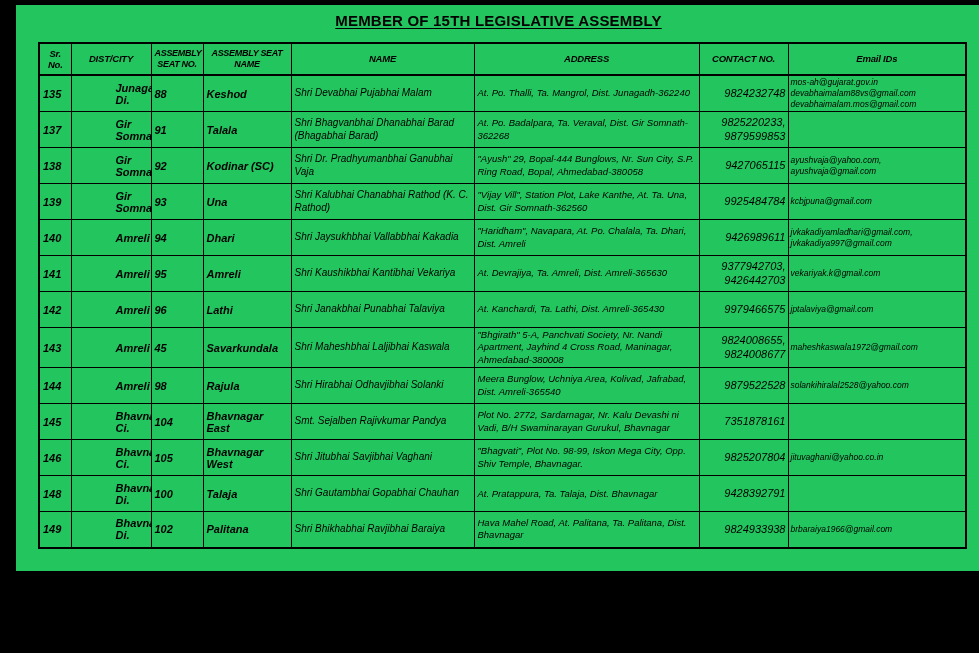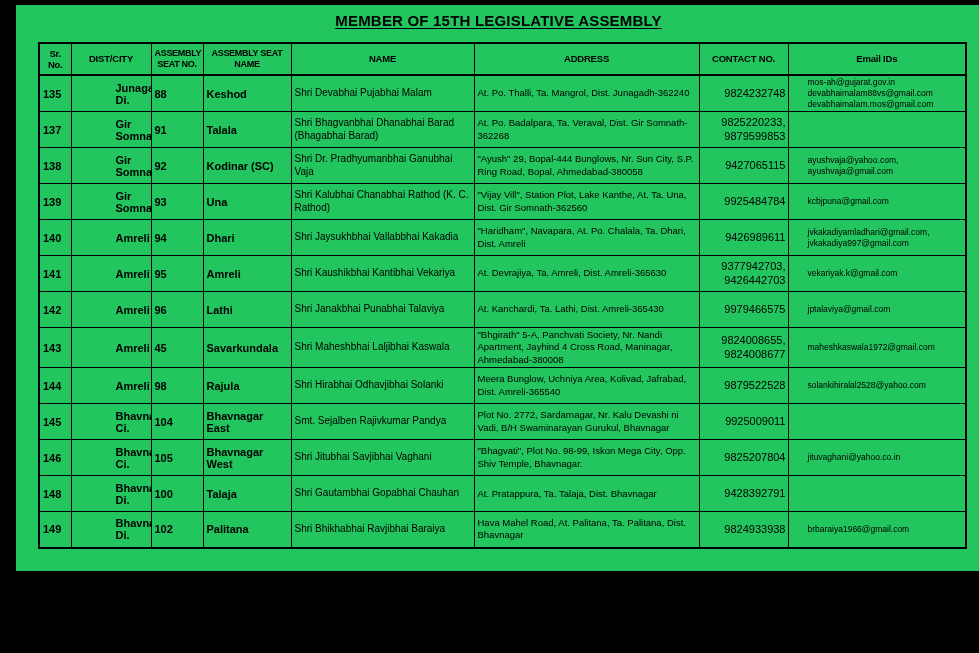--- a/index.html
+++ b/index.html
@@ -26,20 +26,21 @@
     text-decoration:underline;
     text-underline-offset:2px;
     letter-spacing:0.2px;
   }
   table.members {
     border-collapse:collapse;
     table-layout:fixed;
     margin:13px 0 0 22px;
     width:927px;
     border:2px solid #000;
+    font-style:italic;
   }
   th, td {
     border:1px solid #000;
     padding:1px 3px;
     vertical-align:middle;
     overflow:hidden;
   }
   thead tr { height:32px; }
   tbody tr { height:36px; }
   th {
@@ -58,21 +59,21 @@
   col.w-addr     { width:225px; }
   col.w-contact  { width:89px; }
   col.w-email    { width:178px; }
   td.c-sr       { font-weight:bold; font-size:11px; }
   td.c-dist     { font-weight:bold; font-size:11px; text-align:left;padding-left:44px; }
   td.c-seatno   { font-weight:bold; font-size:11px; }
   td.c-seatname { font-weight:bold; font-size:11px; text-align:left; }
   td.c-name     { font-size:10px;  line-height:1.25; }
   td.c-addr     { font-size:9.5px; line-height:1.3; }
   td.c-contact  { font-size:11px;  text-align:right; line-height:1.25; padding-right:2px; }
-  td.c-email    { font-size:8.5px; line-height:1.3;  padding-left:19px; }
+  td.c-email    { font-size:8.5px; line-height:1.3;  padding-left:2px; }
   th.th-seatno, th.th-seatname { font-size:9px; letter-spacing:-0.3px; }
 </style>
 </head>
 <body>
 
 <div class="page">
   <h1 class="title">MEMBER OF 15TH LEGISLATIVE ASSEMBLY</h1>
 
   <table class="members">
     <colgroup>
@@ -229,21 +230,21 @@
           </td>
   </tr>
         <tr>
     <td class="c-sr">145</td>
     <td class="c-dist">Bhavnagar Ci.</td>
     <td class="c-seatno">104</td>
     <td class="c-seatname">Bhavnagar East</td>
     <td class="c-name">Smt. Sejalben Rajivkumar Pandya</td>
     <td class="c-addr">Plot No. 2772, Sardarnagar, Nr. Kalu Devashi ni Vadi, B/H Swaminarayan Gurukul, Bhavnagar</td>
     <td class="c-contact">
-            <div>9925009011</div>
+            <div>7351878161</div>
           </td>
     <td class="c-email"></td>
   </tr>
         <tr>
     <td class="c-sr">146</td>
     <td class="c-dist">Bhavnagar Ci.</td>
     <td class="c-seatno">105</td>
     <td class="c-seatname">Bhavnagar West</td>
     <td class="c-name">Shri Jitubhai Savjibhai Vaghani</td>
     <td class="c-addr">"Bhagvati", Plot No. 98-99, Iskon Mega City, Opp. Shiv Temple, Bhavnagar.</td>

